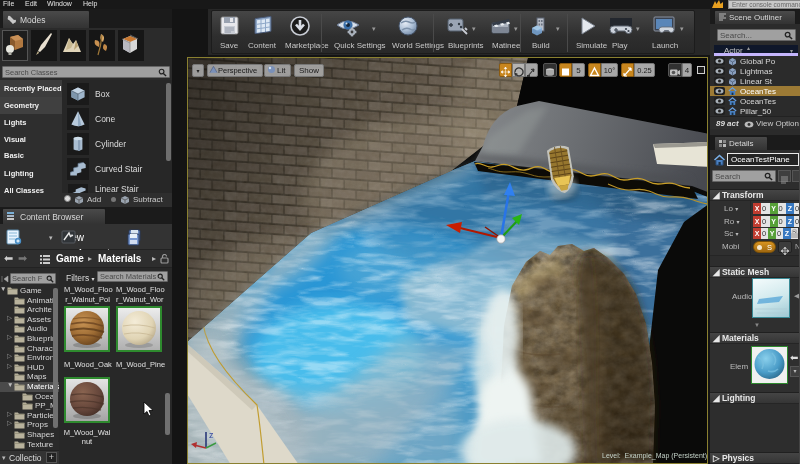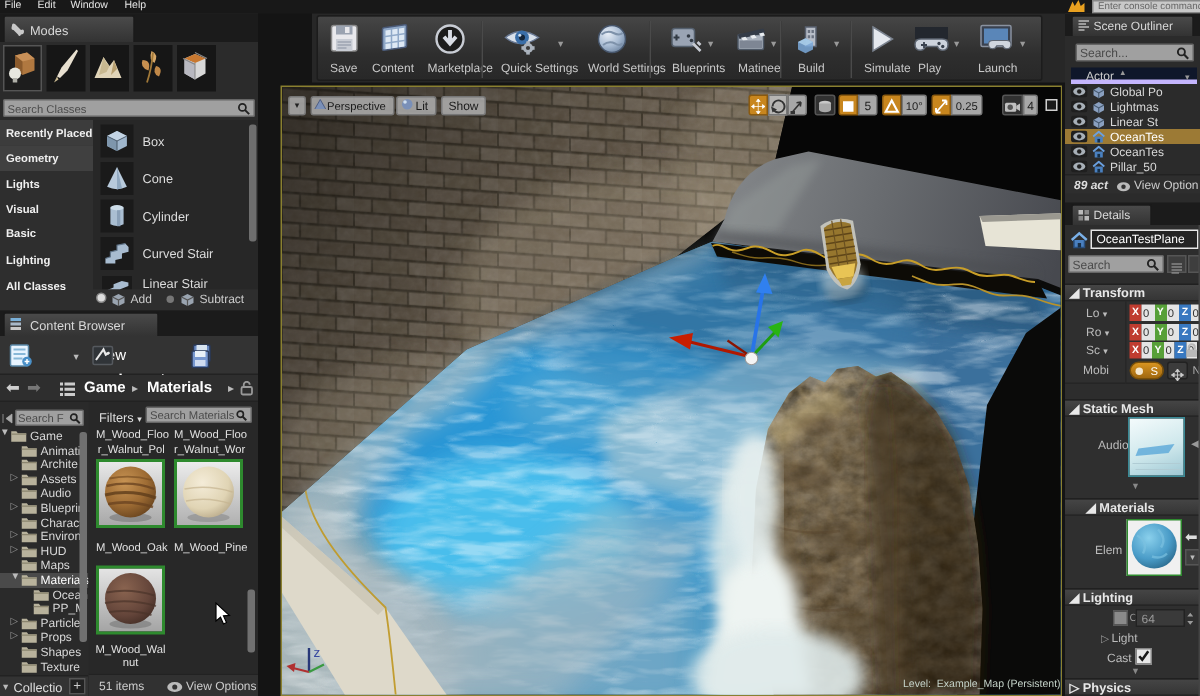--- a/index.html
+++ b/index.html
@@ -385,28 +385,20 @@
                 <stop offset="0.6" stop-color="#64453a"></stop>
                 <stop offset="1" stop-color="#38251e"></stop>
               </radialGradient>
             </defs>
         <ellipse cx="21" cy="37" rx="14" ry="3" fill="#777" opacity="0.6"></ellipse>
         <circle cx="21" cy="20" r="17" fill="url(#walg)"></circle>
         <path d="M5 16 Q21 13 37 18 M4 23 Q21 20 38 25 M7 29 Q21 27 35 31" stroke="#4a332a" stroke-width="1.4" fill="none" opacity="0.7"></path>
       </svg></div>
     <div class="abs" style="left:2px;top:160px;width:52px;font-size:7.5px;color:#e0e0e0;text-align:center;line-height:9px;">M_Wood_Wal<br>nut</div>
 
-    <div class="abs" style="left:0;top:181px;width:113px;height:15px;background:#313131;border-top:1px solid #222;">
-      <span class="abs" style="left:7px;top:3px;font-size:8px;color:#ccc;">51 items</span>
-      <svg class="abs" style="left:52px;top:4px" width="11" height="8" viewBox="0 0 11 8">
-            <ellipse cx="5.5" cy="4" rx="5" ry="3.4" fill="#bbb"></ellipse>
-            <circle cx="5.5" cy="4" r="1.7" fill="#333"></circle>
-          </svg>
-      <span class="abs" style="left:65px;top:3px;font-size:8px;color:#ccc;">View Options </span>
-    </div>
     <div class="abs" style="left:106px;top:125px;width:5px;height:42px;background:#707070;border-radius:2px;"></div>
 
     <svg class="abs" style="left:84px;top:133px" width="12" height="16" viewBox="0 0 12 16">
       <path d="M1 1 L1 13 L4 10.5 L6 15 L8 14 L6 9.6 L10 9.3 Z" fill="#fff" stroke="#000" stroke-width="0.8"></path>
         </svg>
   </div>
 </div>
 
 <div class="abs" style="left:183px;top:9px;width:617px;height:46px;background:#272727;margin-left:25px;">
   <div class="abs" id="toolbar" style="left:3px;top:1px;width:484px;height:44px;background:linear-gradient(#464646,#2e2e2e 60%,#282828);border:1px solid #1c1c1c;border-radius:2px;font-size:8px;color:#c8c8c8;">
@@ -968,56 +960,39 @@
       <div class="abs" style="left:42px;top:0px;width:38px;height:40px;background:linear-gradient(160deg,#f4fbfc,#cfe8ec 55%,#9ec8d4);border:1px solid #3a8a96;">
         <svg width="36" height="38" viewBox="0 0 36 38">
               <path d="M6 20 L30 17 L26 23 L4 25Z" fill="#5aa8d8" opacity="0.8"></path>
               <path d="M2 30 h32 M4 34 h30" stroke="#b0ccd4" stroke-width="0.7"></path>
             </svg>
       </div>
       <span class="abs" style="left:84px;top:14px;font-size:7px;color:#999;">◀</span>
       <span class="abs" style="left:44px;top:44px;font-size:6px;color:#888;">▼</span>
     </div>
 
-    <div class="abs sechead" style="left:0;top:182px;width:90px;height:12px;font-size:8.5px;padding-left:14px;">◢&nbsp;Materials</div>
+    <div class="abs sechead" style="left:0;top:182px;width:90px;height:12px;font-size:8.5px;padding-left:3px;">◢&nbsp;Materials</div>
     <div class="abs" style="left:0;top:194px;width:90px;height:48px;background:#2f2f2f;">
       <span class="abs" style="left:20px;top:18px;font-size:8px;color:#bbb;">Elem</span>
       <div class="abs" style="left:41px;top:2px;width:37px;height:38px;background:#f0f0f0;border:1px solid #2e8a2e;">
         <svg width="35" height="36" viewBox="0 0 35 36">
           <defs>
                 <radialGradient id="omat" cx="0.38" cy="0.32" r="0.85">
                   <stop offset="0" stop-color="#8ad0ec"></stop>
                   <stop offset="0.55" stop-color="#4a9cc8"></stop>
                   <stop offset="1" stop-color="#205878"></stop>
                 </radialGradient>
               </defs>
           <circle cx="17.5" cy="17" r="15" fill="url(#omat)"></circle>
           <path d="M6 10 Q14 14 10 22 M20 6 Q26 12 22 18 M16 24 Q22 26 26 22" stroke="#7ac0e0" stroke-width="1.6" fill="none" opacity="0.7"></path>
         </svg></div>
       <span class="abs" style="left:80px;top:8px;font-size:10px;color:#ddd;">⬅</span>
       <div class="abs" style="left:80px;top:22px;width:10px;height:11px;background:#3e3e3e;border:1px solid #555;font-size:6px;color:#bbb;text-align:center;">▾</div>
     </div>
 
     <div class="abs sechead" style="left:0;top:242px;width:90px;height:12px;font-size:8.5px;padding-left:3px;">◢&nbsp;Lighting</div>
-    <div class="abs" style="left:0;top:254px;width:90px;height:48px;background:#2f2f2f;">
-      <div class="abs" style="left:32px;top:3px;width:10px;height:10px;background:#8a8a8a;border:1px solid #555;"></div>
-      <span class="abs" style="left:43px;top:5px;font-size:7px;color:#999;">C</span>
-      <div class="abs" style="left:47px;top:2px;width:33px;height:12px;background:#3a3a3a;border:1px solid #222;color:#999;font-size:8px;padding:1px 0 0 3px;">64</div>
-      <svg class="abs" style="left:81px;top:4px" width="5" height="9" viewBox="0 0 5 9">
-            <path d="M0.5 3 L2.5 0.5 L4.5 3z M0.5 6 L2.5 8.5 L4.5 6z" fill="#999"></path>
-          </svg>
-      <span class="abs" style="left:24px;top:18px;font-size:7px;color:#999;">▷</span>
-      <span class="abs" style="left:31px;top:17px;font-size:8px;color:#bbb;">Light</span>
-      <span class="abs" style="left:28px;top:30px;font-size:8px;color:#bbb;">Cast</span>
-      <div class="abs" style="left:47px;top:28px;width:11px;height:11px;background:#e8e8e8;border:1px solid #888;">
-        <svg width="9" height="9" viewBox="0 0 9 9" style="display:block;margin:0 auto">
-              <path d="M1.5 4.5 L3.5 6.8 L7.5 1.2" stroke="#1a1a1a" stroke-width="1.7" fill="none"></path>
-            </svg>
-          </div>
-      <span class="abs" style="left:44px;top:41px;font-size:6px;color:#888;">▼</span>
-    </div>
 
     <div class="abs sechead" style="left:0;top:302px;width:90px;height:12px;font-size:8.5px;padding-left:3px;">▷&nbsp;Physics</div>
     <div class="abs" style="left:89px;top:0px;width:3px;height:314px;background:#444;"></div>
   </div>
 </div>
 
 </div>
 
 </body></html>

